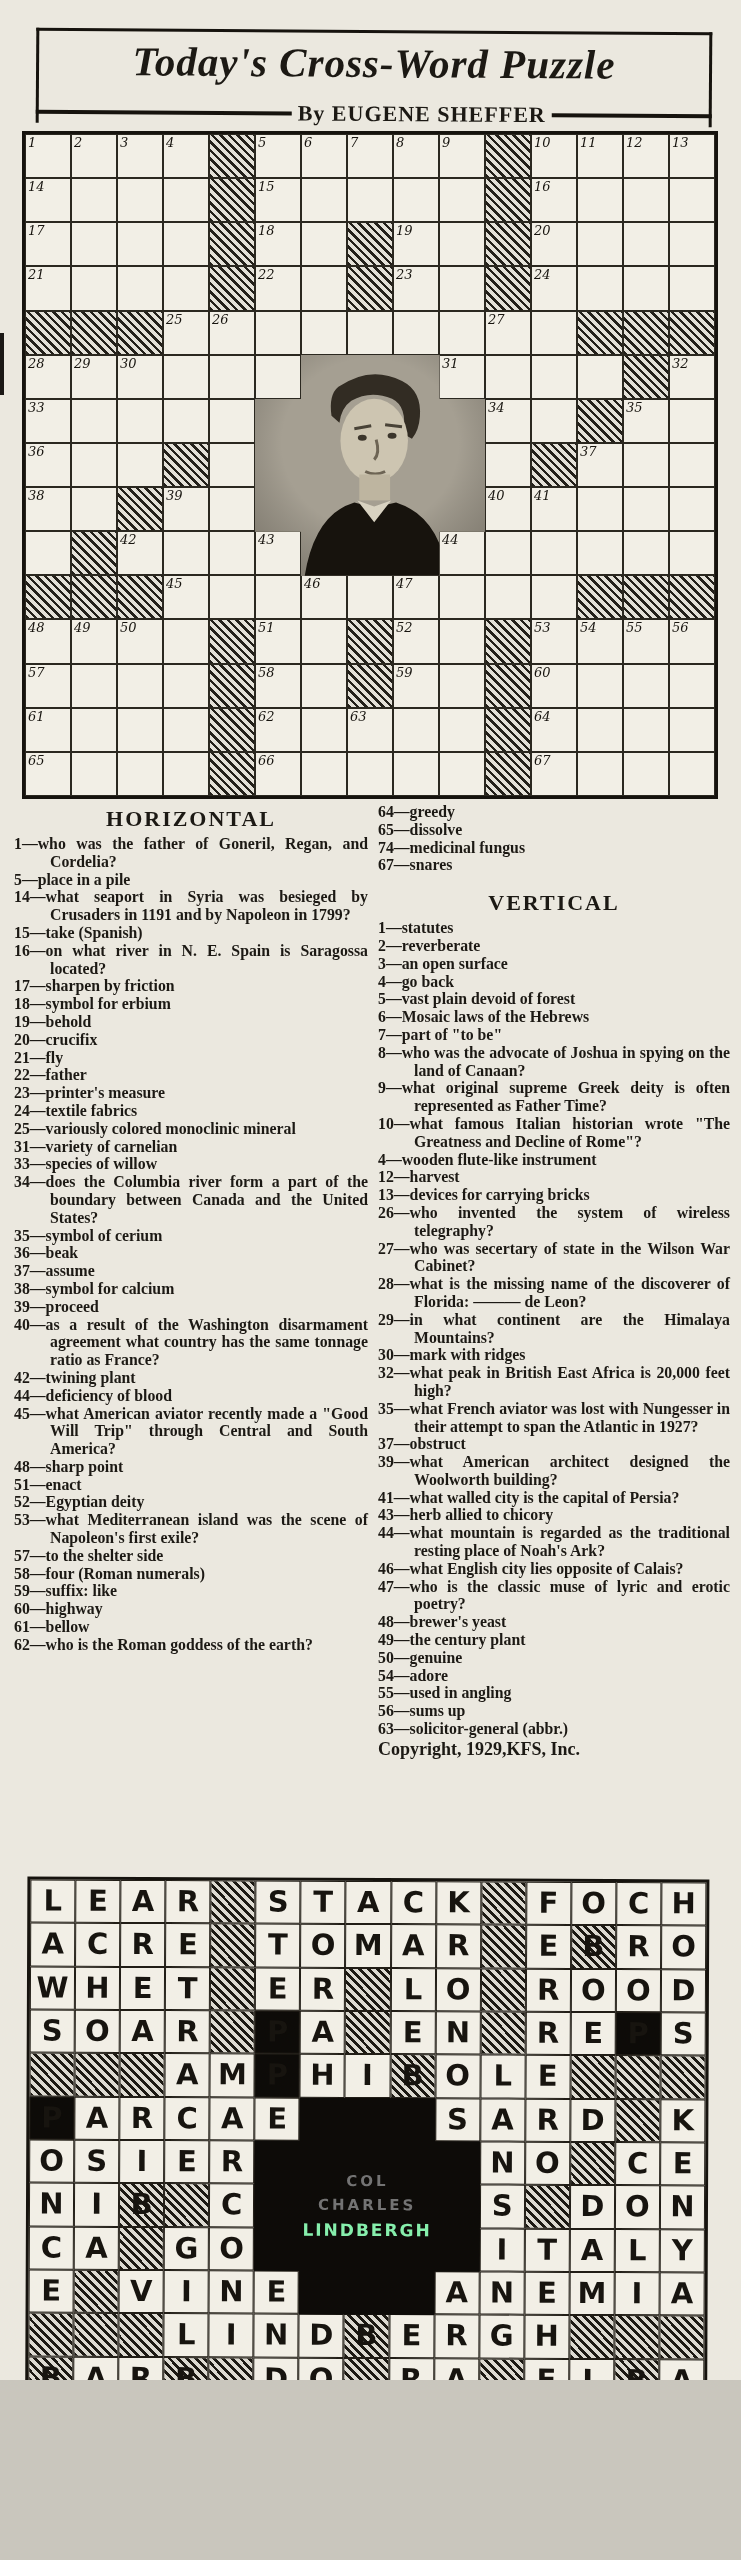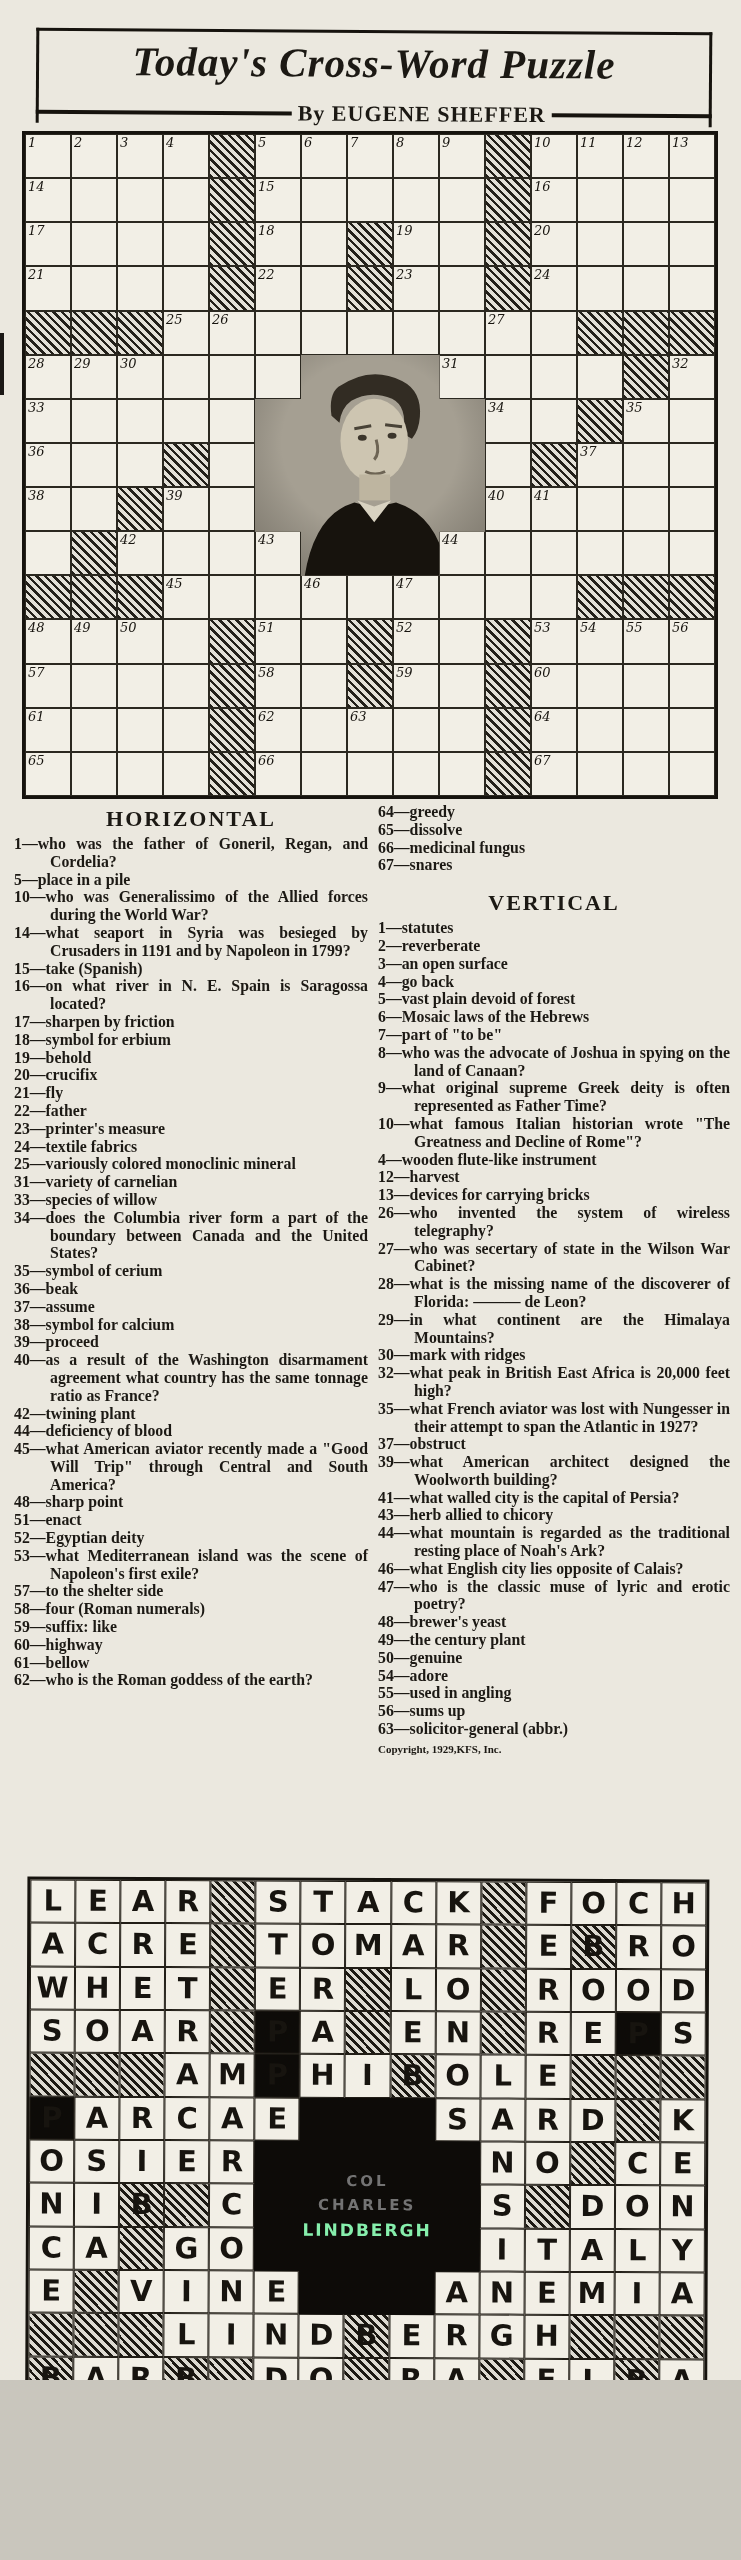--- a/index.html
+++ b/index.html
@@ -43,21 +43,21 @@
   #center-overlay div:last-child{font-size:17px;letter-spacing:2px;color:#86efac;}
 
   
   .clue-col{position:absolute;text-align:left;}
   #clues-left{left:14px;top:806px;width:354px;}
   #clues-right{left:378px;top:803px;width:352px;}
   .clue-col h2{margin:0 0 3px;text-align:center;font-size:22px;letter-spacing:2px;font-weight:bold;}
   #clues-right h2{margin-top:16px;}
   .clue{margin:0;padding-left:36px;text-indent:-36px;font-weight:bold;font-size:15.8px;
         line-height:17.8px;text-align:justify;}
-  .copyright{margin:2px 0 0;font-weight:bold;font-size:11px;line-height:18px;}
+  .copyright{margin:2px 0 0;font-weight:bold;font-size:18px;line-height:18px;}
 </style>
 </head>
 <body>
 
 <div class="page">
   <div class="scan-mark"></div>
 
   <div class="title-box">
     <h1>Today's Cross-Word Puzzle</h1>
     <div class="byline-row">
@@ -446,21 +446,20 @@
       <div class="cell"></div>
       <div class="cell"></div>
       <div class="cell"></div>
     </div>
 
   <div class="clue-col" id="clues-left">
     <h2>HORIZONTAL</h2>
     <div>
         <p class="clue">1—who was the father of Goneril, Regan, and Cordelia?</p>
         <p class="clue">5—place in a pile</p>
-        <p class="clue">10—who was Generalissimo of the Allied forces during the World War?</p>
         <p class="clue">14—what seaport in Syria was besieged by Crusaders in 1191 and by Napoleon in 1799?</p>
         <p class="clue">15—take (Spanish)</p>
         <p class="clue">16—on what river in N. E. Spain is Saragossa located?</p>
         <p class="clue">17—sharpen by friction</p>
         <p class="clue">18—symbol for erbium</p>
         <p class="clue">19—behold</p>
         <p class="clue">20—crucifix</p>
         <p class="clue">21—fly</p>
         <p class="clue">22—father</p>
         <p class="clue">23—printer's measure</p>
@@ -488,21 +487,21 @@
         <p class="clue">60—highway</p>
         <p class="clue">61—bellow</p>
         <p class="clue">62—who is the Roman goddess of the earth?</p>
       </div>
   </div>
 
   <div class="clue-col" id="clues-right">
     <div>
         <p class="clue">64—greedy</p>
         <p class="clue">65—dissolve</p>
-        <p class="clue">66—medicinal fungus</p>
+        <p class="clue">74—medicinal fungus</p>
         <p class="clue">67—snares</p>
       </div>
     <h2>VERTICAL</h2>
     <div>
         <p class="clue">1—statutes</p>
         <p class="clue">2—reverberate</p>
         <p class="clue">3—an open surface</p>
         <p class="clue">4—go back</p>
         <p class="clue">5—vast plain devoid of forest</p>
         <p class="clue">6—Mosaic laws of the Hebrews</p>

